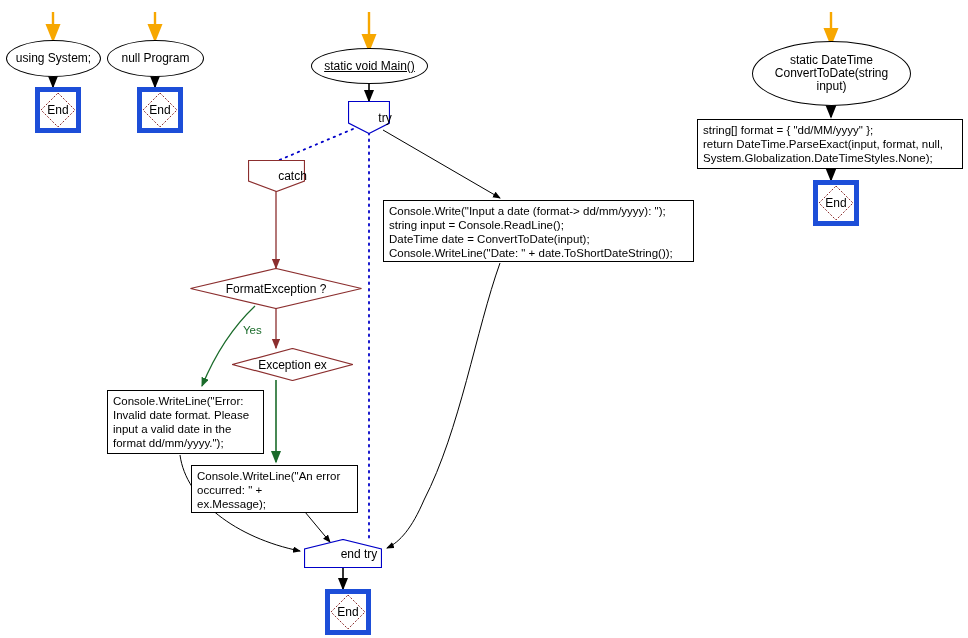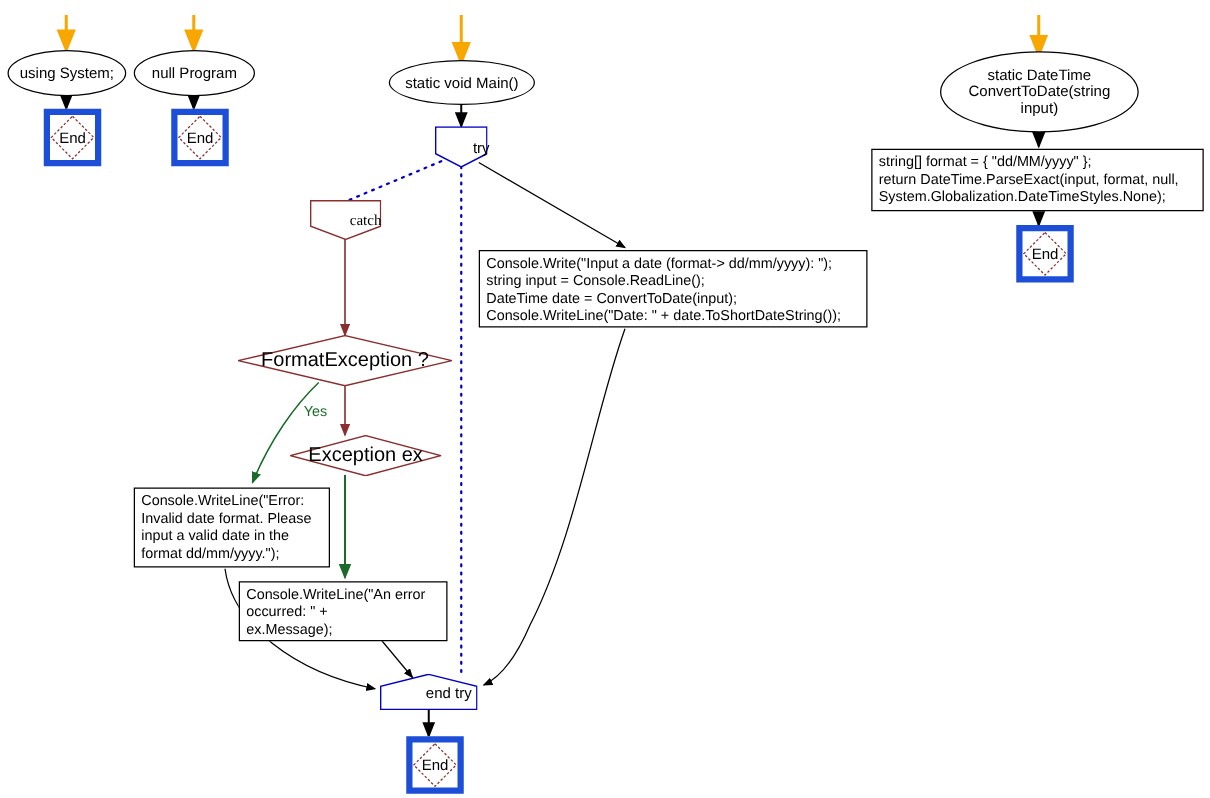--- a/index.html
+++ b/index.html
@@ -41,21 +41,21 @@
   .endnode .lbl{position:relative;z-index:3;}
   .endnode svg{position:absolute;left:0;top:0;}
 
   .dlabel{
     position:absolute;font-size:11.5px;color:#1a6b2a;
   }
   .diamond-wrap{position:absolute;}
   .diamond-wrap svg{position:absolute;left:0;top:0;}
   .diamond-wrap .txt{position:relative;z-index:2;display:flex;
     align-items:center;justify-content:center;width:100%;height:100%;
-    font-size:16px;}
+    font-size:12px;}
 </style>
 </head>
 <body>
 
 <svg id="canvas" width="968" height="638" viewBox="0 0 968 638">
   <defs>
     <marker id="arrBlack" markerWidth="10" markerHeight="10" refX="7" refY="3.2" orient="auto" markerUnits="strokeWidth">
       <path d="M0,0 L8,3.2 L0,6.4 z" fill="#000"></path>
     </marker>
     <marker id="arrRed" markerWidth="10" markerHeight="10" refX="7" refY="3.2" orient="auto" markerUnits="strokeWidth">
@@ -115,21 +115,21 @@
 </svg>
 
 <div class="node ellipse" style="left:6px;top:40px;width:95px;height:37px;">
   <span>using System;</span>
 </div>
 
 <div class="node ellipse" style="left:107px;top:40px;width:97px;height:37px;">
   <span>null Program</span>
 </div>
 
-<div class="node ellipse" style="left:311px;top:48px;width:117px;height:36px;">
+<div class="node ellipse" style="left:311px;top:48px;width:117px;height:36px;text-decoration:underline;">
   <span>static void Main()</span>
 </div>
 
 <div class="node ellipse" style="left:752px;top:41px;width:159px;height:65px;padding:0 16px;">
   <span>static DateTime ConvertToDate(string input)</span>
 </div>
 
 <div class="endnode" style="left:35px;top:87px;width:36px;height:36px;">
   <svg width="36" height="36">
     <polygon points="18,1 35,18 18,35 1,18" fill="none" stroke="#8b2e2e" stroke-width="1" stroke-dasharray="2,1.6"></polygon>
@@ -158,21 +158,21 @@
   <span class="lbl">End</span>
 </div>
 
 <div class="node pent" style="left:348px;top:101px;width:42px;height:33px;">
   <svg width="42" height="33" style="position:absolute;left:0;top:0;z-index:1;">
     <polygon points="0.5,0.5 41.5,0.5 41.5,22 21,32.5 0.5,22" fill="#fff" stroke="#0000c8" stroke-width="1.2"></polygon>
   </svg>
   <span>try</span>
 </div>
 
-<div class="node pent" style="left:248px;top:160px;width:57px;height:32px;font-family:Liberation Serif, serif;">
+<div class="node pent" style="left:248px;top:160px;width:57px;height:32px;">
   <svg width="57" height="32" style="position:absolute;left:0;top:0;z-index:1;">
     <polygon points="0.5,0.5 56.5,0.5 56.5,21 28.5,31.5 0.5,21" fill="#fff" stroke="#8b2e2e" stroke-width="1.2"></polygon>
   </svg>
   <span>catch</span>
 </div>
 
 <div class="node pent" style="left:304px;top:539px;width:78px;height:29px;">
   <svg width="78" height="29" style="position:absolute;left:0;top:0;z-index:1;">
     <polygon points="39,0.5 77.5,10 77.5,28.5 0.5,28.5 0.5,10" fill="#fff" stroke="#0000c8" stroke-width="1.2"></polygon>
   </svg>

